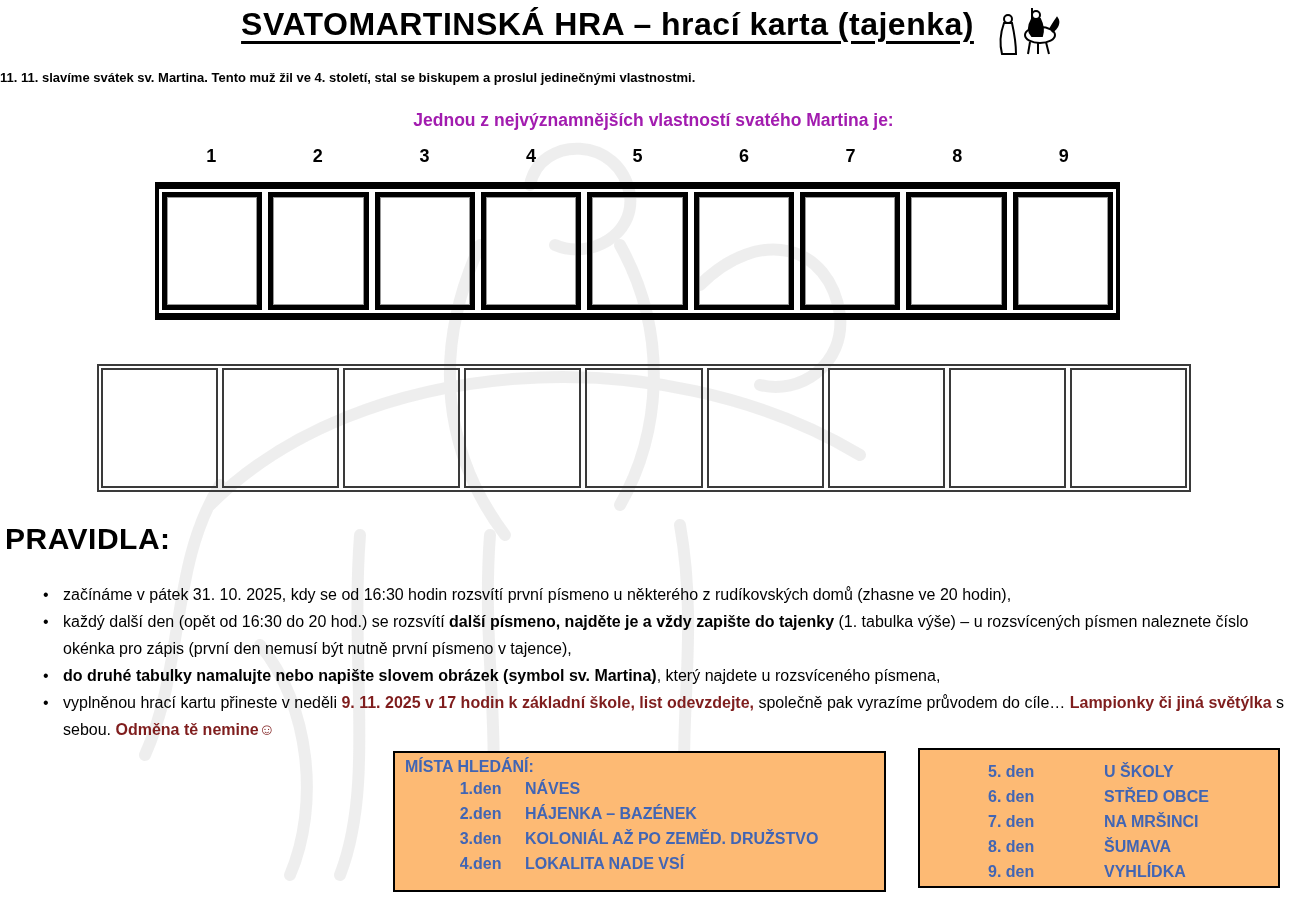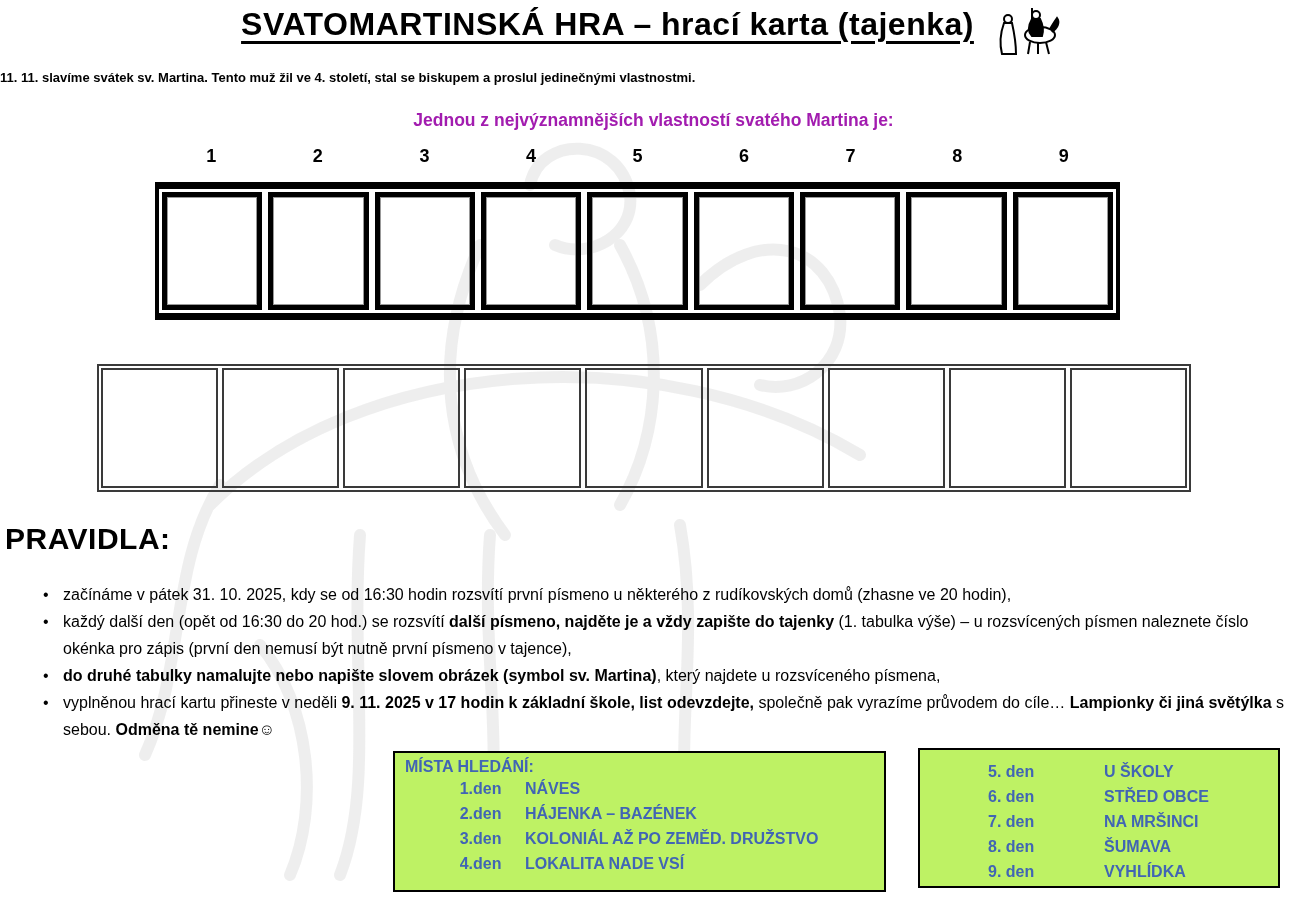--- a/index.html
+++ b/index.html
@@ -33,23 +33,23 @@
   .table2{top:364px;left:97px;width:1094px;height:128px;box-sizing:border-box;
     border:2px solid #3a3a3a;padding:2px;display:grid;grid-template-columns:repeat(9,1fr);gap:4px;}
   .cell2{border:2px solid #3a3a3a;background:transparent;}
   
   .rules-heading{top:522px;left:5px;font-size:30px;font-weight:bold;letter-spacing:.5px;}
   .rules{top:581px;left:40px;width:1250px;font-size:16px;line-height:27px;}
   .rules ul{list-style:none;margin:0;padding:0;}
   .rules li{position:relative;padding-left:23px;}
   .rules li::before{content:"•";position:absolute;left:3px;top:0;}
   .seg-b{font-weight:bold;}
-  .seg-rb{font-weight:bold;color:#000000;}
+  .seg-rb{font-weight:bold;color:#7f1d1d;}
   
-  .box{box-sizing:border-box;border:2px solid #000;color:#4165b4;font-weight:bold;font-size:16px;background:#bef264;}
+  .box{box-sizing:border-box;border:2px solid #000;color:#4165b4;font-weight:bold;font-size:16px;background:#fdba74;}
   .box-left{top:751px;left:393px;width:493px;height:141px;padding:5px 0 0 10px;}
   .box-right{top:748px;left:918px;width:362px;height:140px;padding:9px 0 0 10px;}
   .prow{display:flex;line-height:25px;}
   .prow .num{width:68px;text-align:right;}
   .prow .den{width:42px;}
   .prow .place{margin-left:10px;white-space:nowrap;}
   .prow2{display:flex;line-height:25px;}
   .prow2 .day{margin-left:58px;width:62px;}
   .prow2 .place{margin-left:54px;white-space:nowrap;}
 </style>

